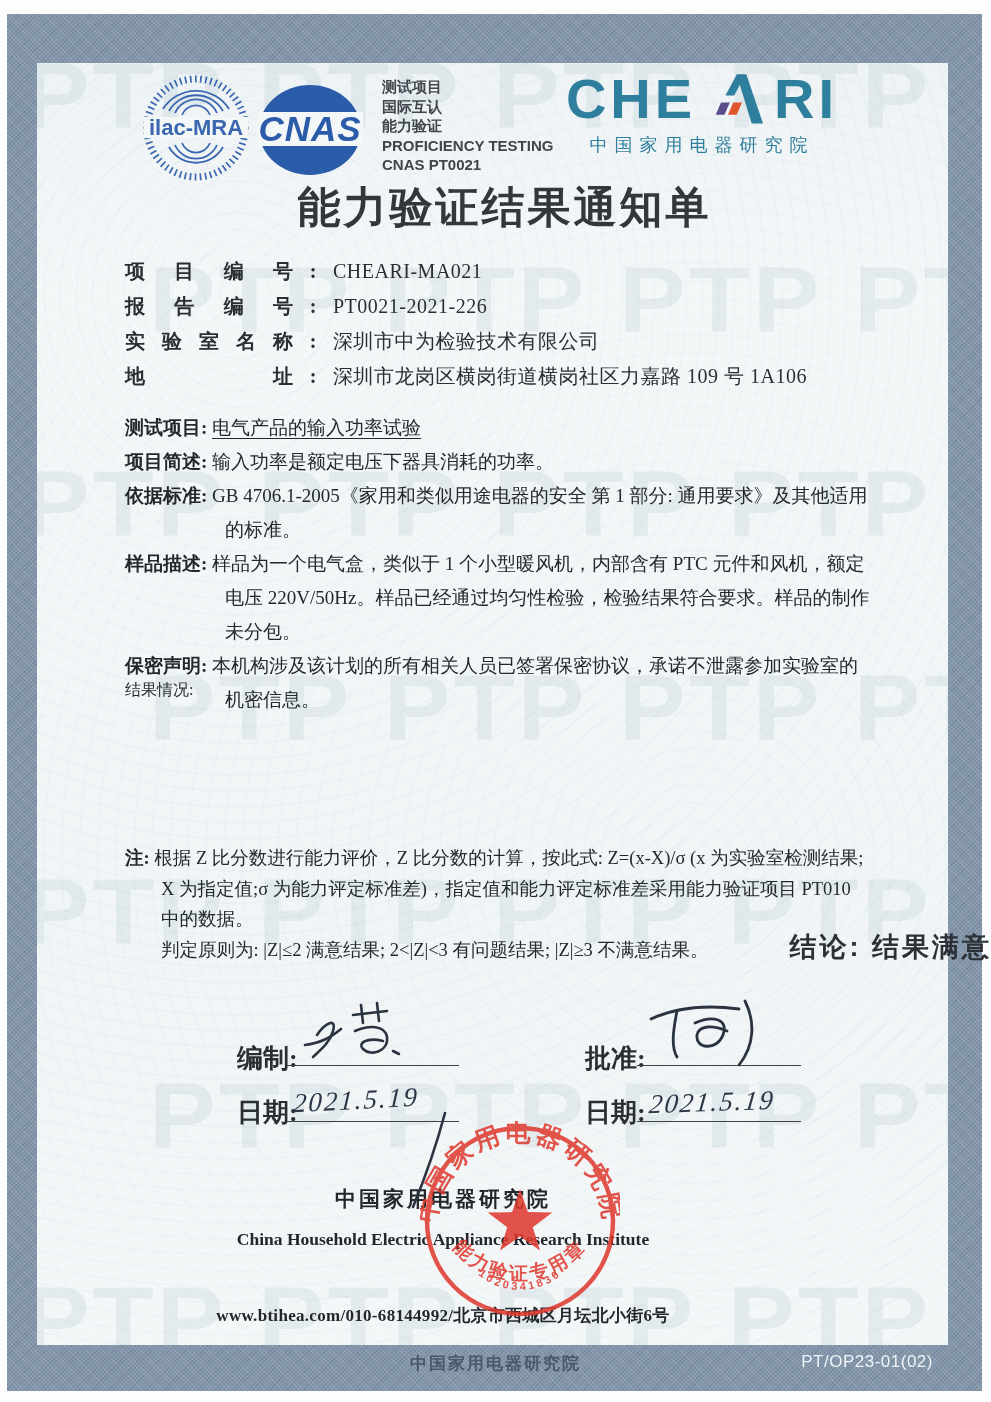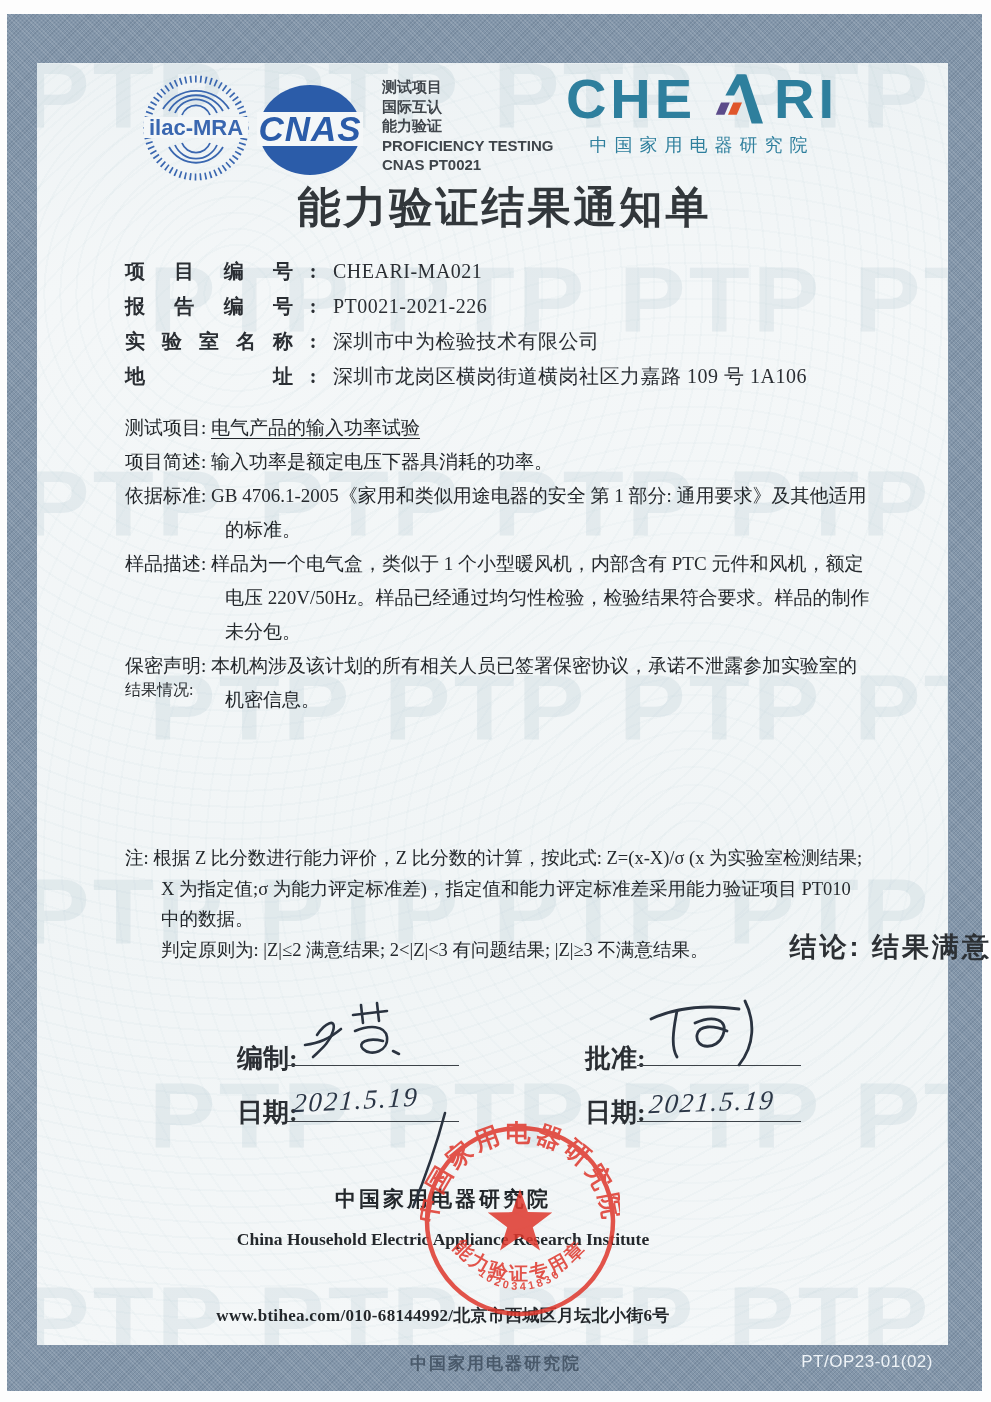--- a/index.html
+++ b/index.html
@@ -54,21 +54,21 @@
   
   .fields { position:absolute; left:88px; top:196px; font-size:20px; font-weight:700; color:#2a2e33; }
   .frow { display:flex; margin-bottom:11px; line-height:24px; }
   .flabel { display:inline-block; width:168px; text-align:justify; text-align-last:justify; }
   .fcolon { display:inline-block; width:40px; text-align:center; }
   .fvalue { font-weight:500; letter-spacing:.5px; }
 
   
   .details { position:absolute; left:88px; top:348px; width:748px; font-size:19px; line-height:34px; color:#24282c; }
   .para { padding-left:100px; text-indent:-100px; }
-  .plabel { font-weight:400; }
+  .plabel { font-weight:700; }
   .u { text-decoration:underline; text-underline-offset:4px; }
 
   
   .res-heading { position:absolute; left:88px; top:617px; font-size:16px; font-weight:400; }
   table.results { position:absolute; left:86px; top:642px; width:728px; border-collapse:collapse;
     font-size:19px; color:#24282c; }
   table.results td { border:1.6px solid #2b2e31; text-align:center; vertical-align:middle; }
   table.results .hrow td { height:57px; font-weight:600; }
   table.results .drow td { height:66px; font-weight:500; }
 

